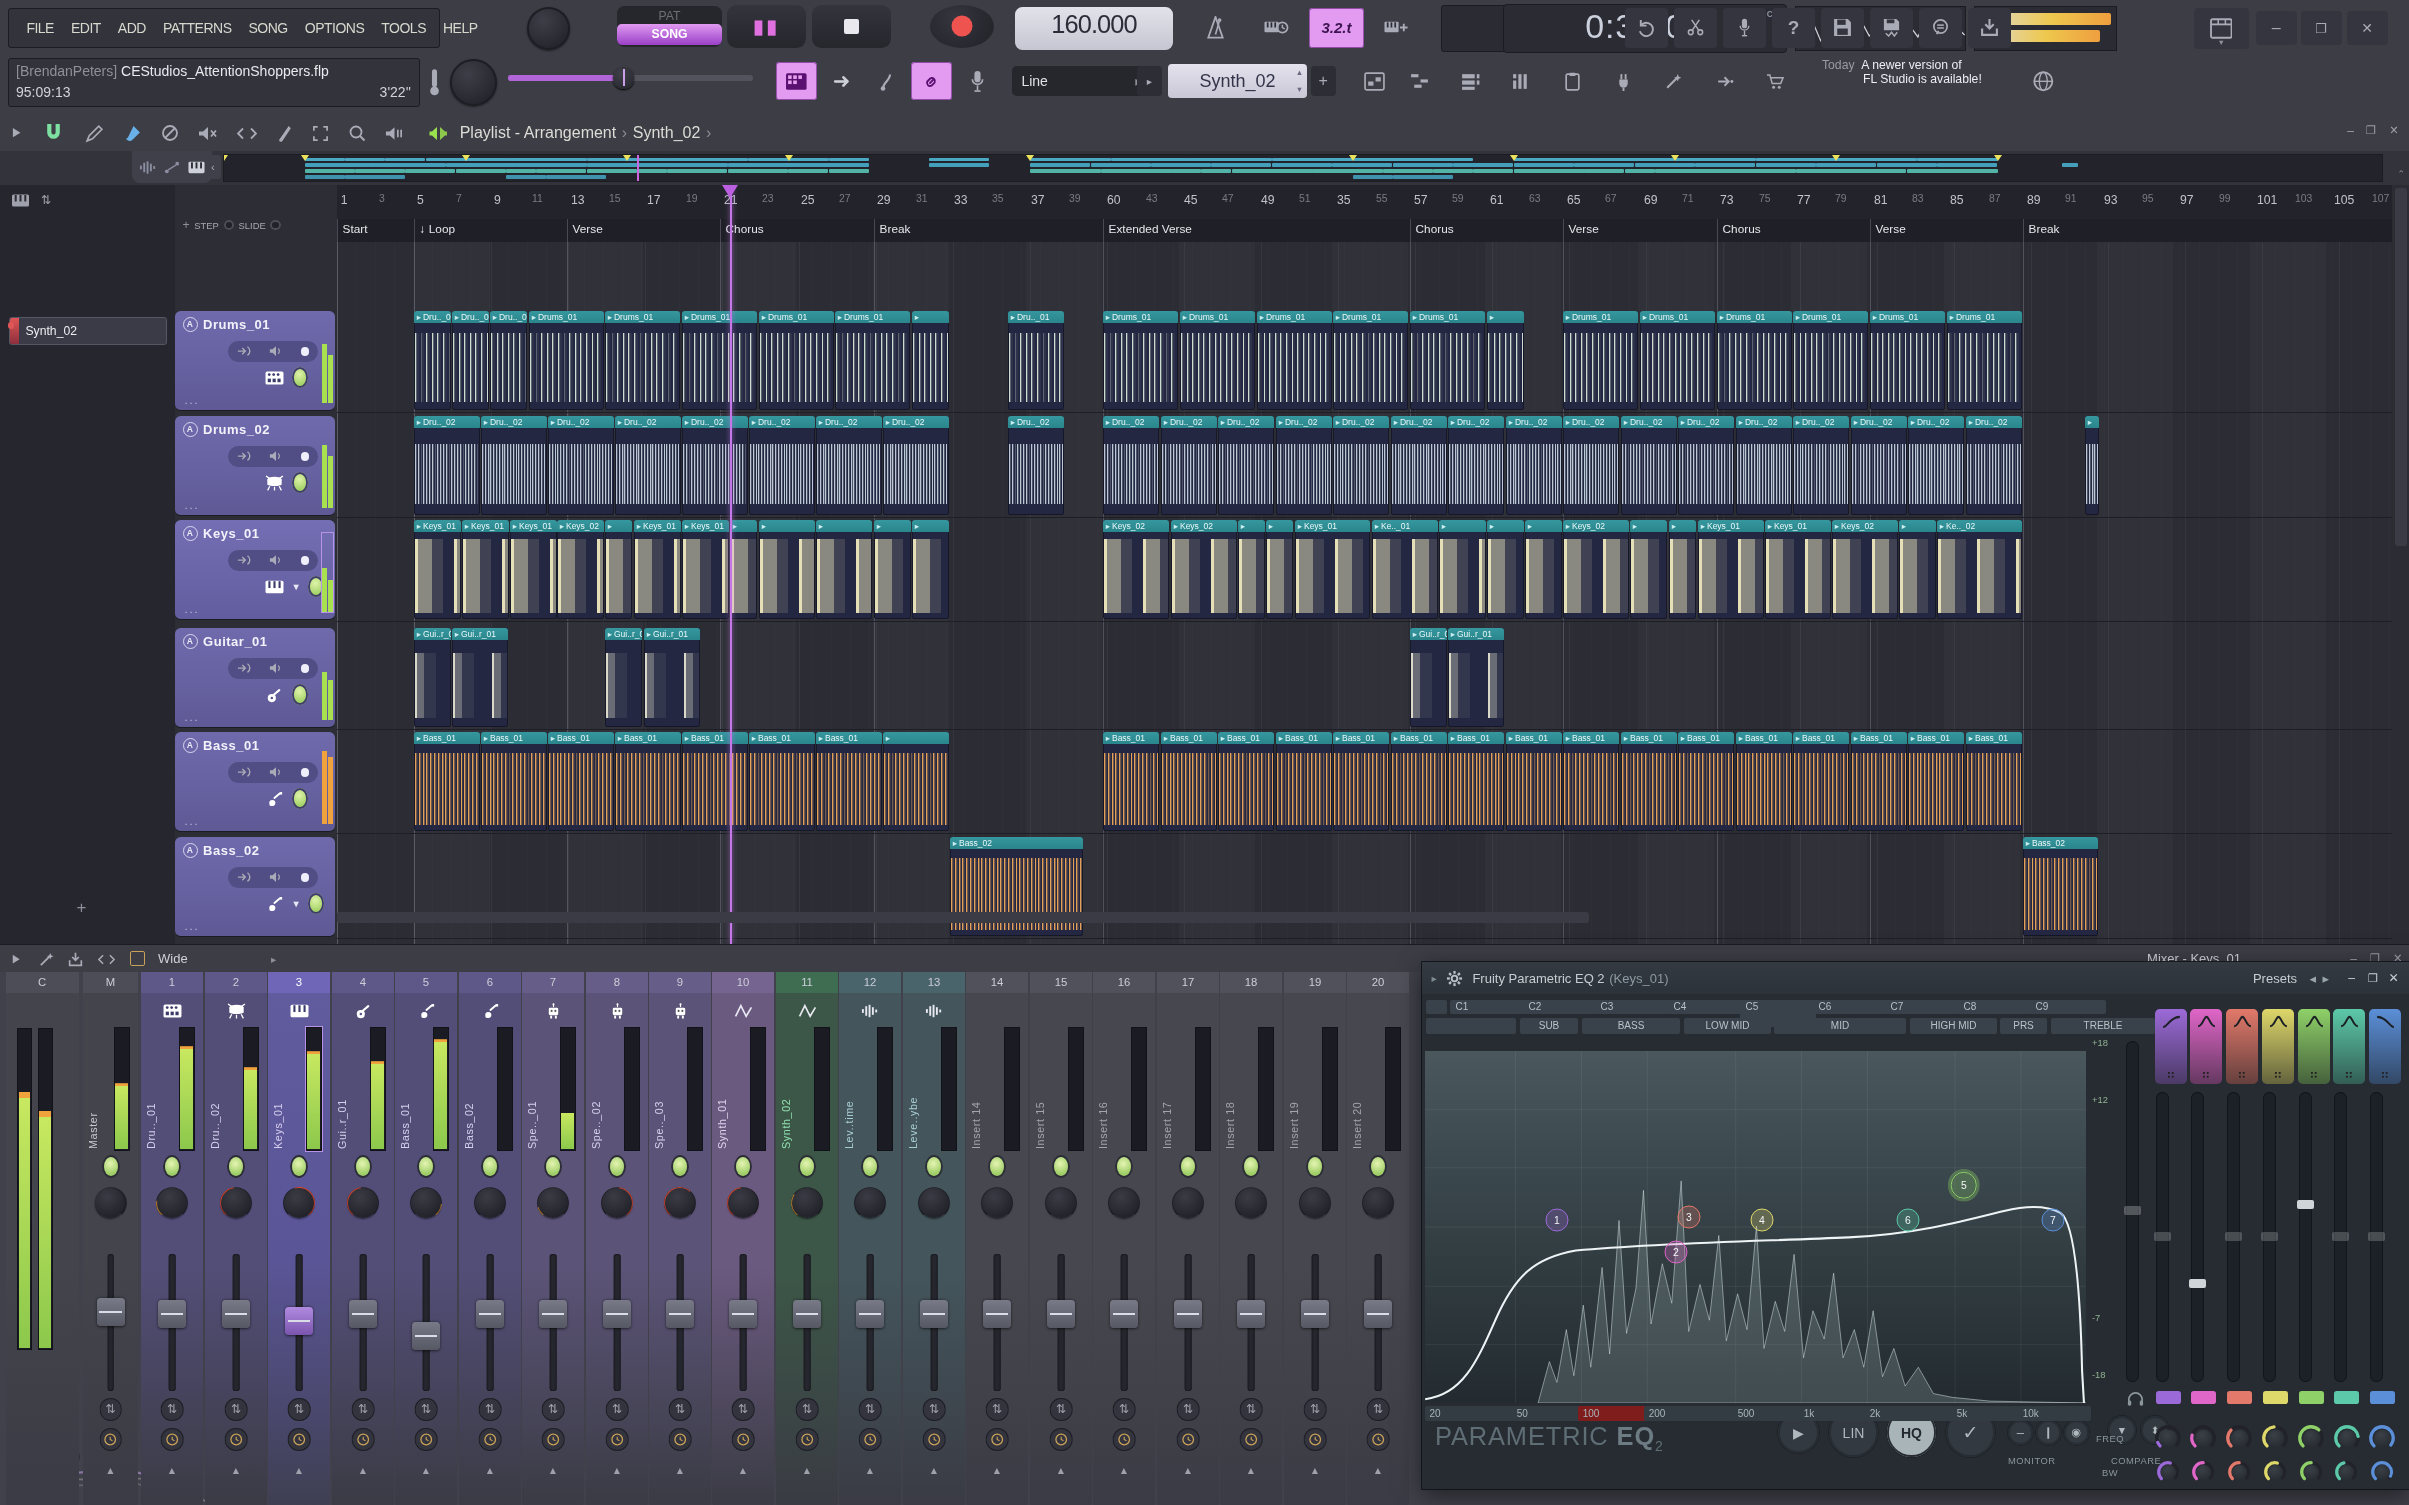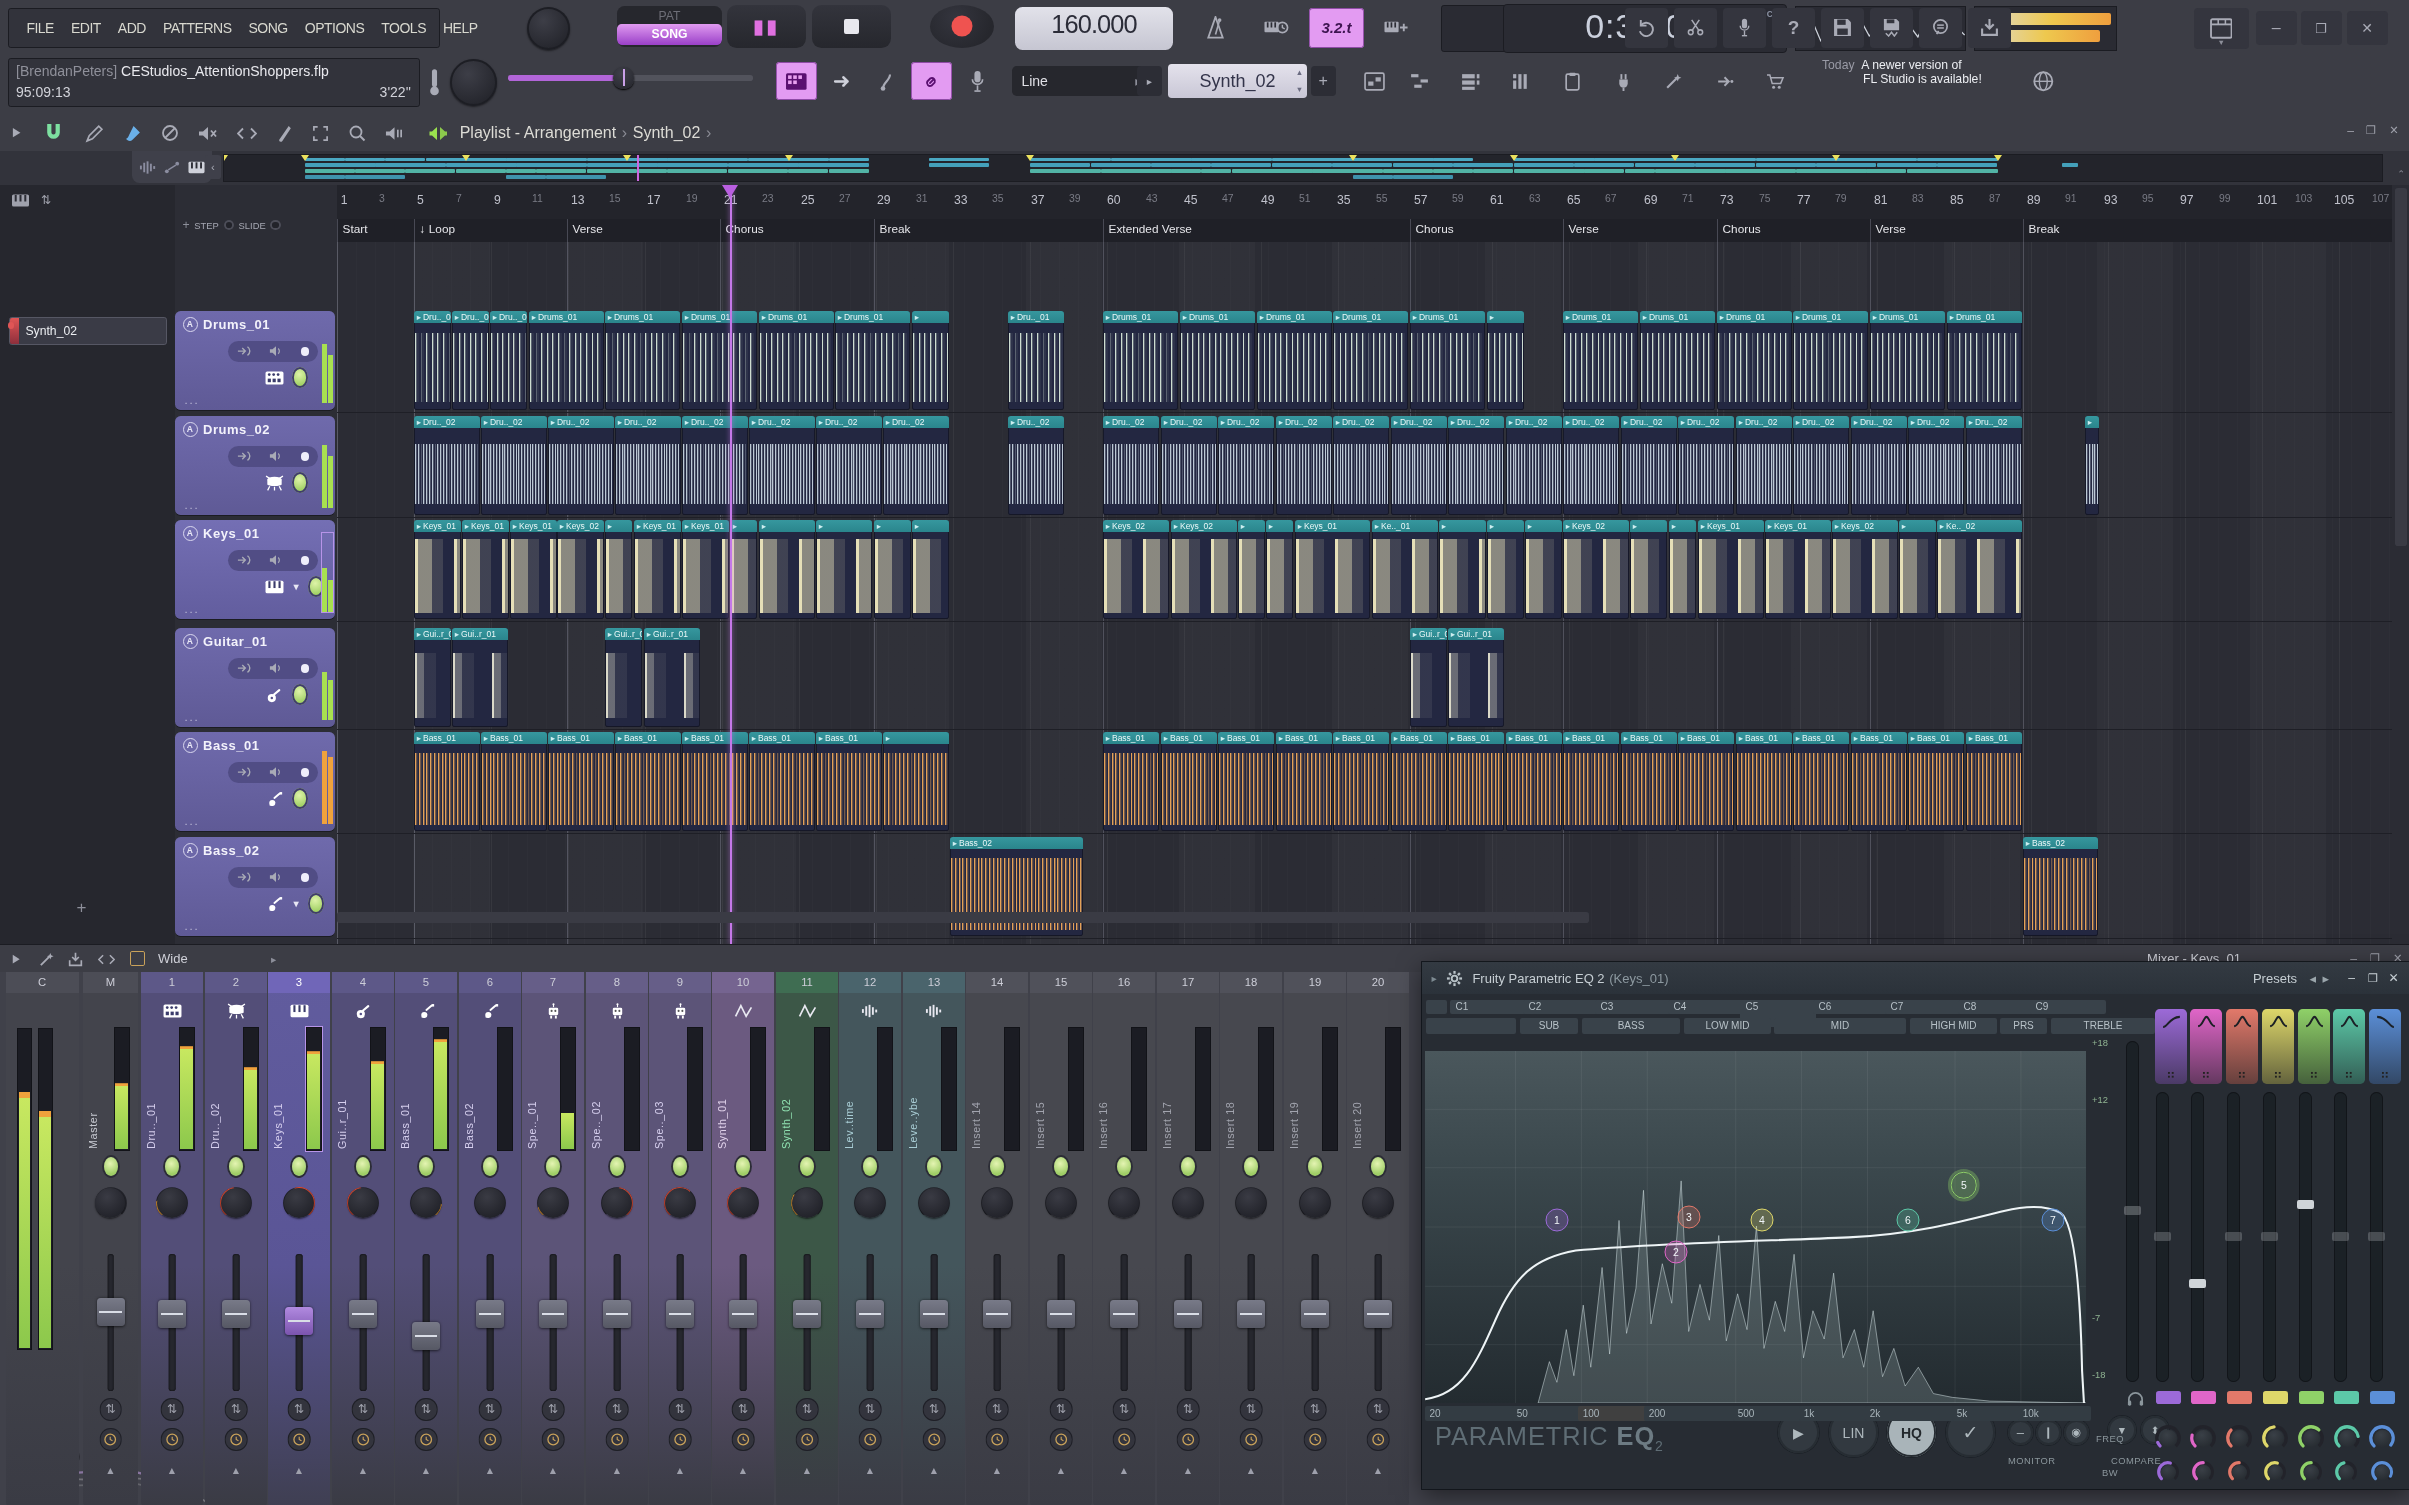--- a/index.html
+++ b/index.html
@@ -2464,21 +2464,21 @@
       <div class="eqcell" style="left: 3.8px; top: 56px; width: 90px; height: 16px; line-height: 16px;"></div>
       <div class="eqcell" style="left: 98px; top: 56px; width: 58px; height: 16px; line-height: 16px;">SUB</div>
       <div class="eqcell" style="left: 160px; top: 56px; width: 98px; height: 16px; line-height: 16px;">BASS</div>
       <div class="eqcell" style="left: 262px; top: 56px; width: 87px; height: 16px; line-height: 16px;">LOW MID</div>
       <div class="eqcell" style="left: 352px; top: 56px; width: 132px; height: 16px; line-height: 16px;">MID</div>
       <div class="eqcell" style="left: 488px; top: 56px; width: 87px; height: 16px; line-height: 16px;">HIGH MID</div>
       <div class="eqcell" style="left: 578px; top: 56px; width: 47px; height: 16px; line-height: 16px;">PRS</div>
       <div class="eqcell" style="left: 629px; top: 56px; width: 104px; height: 16px; line-height: 16px;">TREBLE</div>
       <div class="eqcell" style="left: 2.8px; top: 444px; width: 87px; height: 15px; line-height: 15px; text-align: left; padding-left: 4.7px; background: rgb(51, 60, 67); color: rgb(168, 180, 186);">20</div>
       <div class="eqcell" style="left: 90px; top: 444px; width: 65px; height: 15px; line-height: 15px; text-align: left; padding-left: 4.7px; background: rgb(51, 60, 67); color: rgb(168, 180, 186);">50</div>
-      <div class="eqcell" style="left: 156px; top: 444px; width: 65px; height: 15px; line-height: 15px; text-align: left; padding-left: 4.7px; background: #404040; color: rgb(168, 180, 186);">100</div>
+      <div class="eqcell" style="left: 156px; top: 444px; width: 65px; height: 15px; line-height: 15px; text-align: left; padding-left: 4.7px; background: #7f1d1d; color: rgb(168, 180, 186);">100</div>
       <div class="eqcell" style="left: 222px; top: 444px; width: 88px; height: 15px; line-height: 15px; text-align: left; padding-left: 4.7px; background: rgb(51, 60, 67); color: rgb(168, 180, 186);">200</div>
       <div class="eqcell" style="left: 311px; top: 444px; width: 65px; height: 15px; line-height: 15px; text-align: left; padding-left: 4.7px; background: rgb(51, 60, 67); color: rgb(168, 180, 186);">500</div>
       <div class="eqcell" style="left: 377px; top: 444px; width: 65px; height: 15px; line-height: 15px; text-align: left; padding-left: 4.7px; background: rgb(51, 60, 67); color: rgb(168, 180, 186);">1k</div>
       <div class="eqcell" style="left: 443px; top: 444px; width: 87px; height: 15px; line-height: 15px; text-align: left; padding-left: 4.7px; background: rgb(51, 60, 67); color: rgb(168, 180, 186);">2k</div>
       <div class="eqcell" style="left: 530px; top: 444px; width: 65px; height: 15px; line-height: 15px; text-align: left; padding-left: 4.7px; background: rgb(51, 60, 67); color: rgb(168, 180, 186);">5k</div>
       <div class="eqcell" style="left: 596px; top: 444px; width: 68px; height: 15px; line-height: 15px; text-align: left; padding-left: 4.7px; background: rgb(51, 60, 67); color: rgb(168, 180, 186);">10k</div>
       <div class="dbt" style="left: 670px; top: 75px;">+18</div>
       <div class="dbt" style="left: 670px; top: 132px;">+12</div>
       <div class="dbt" style="left: 670px; top: 350px;">-7</div>
       <div class="dbt" style="left: 670px; top: 407px;">-18</div>

